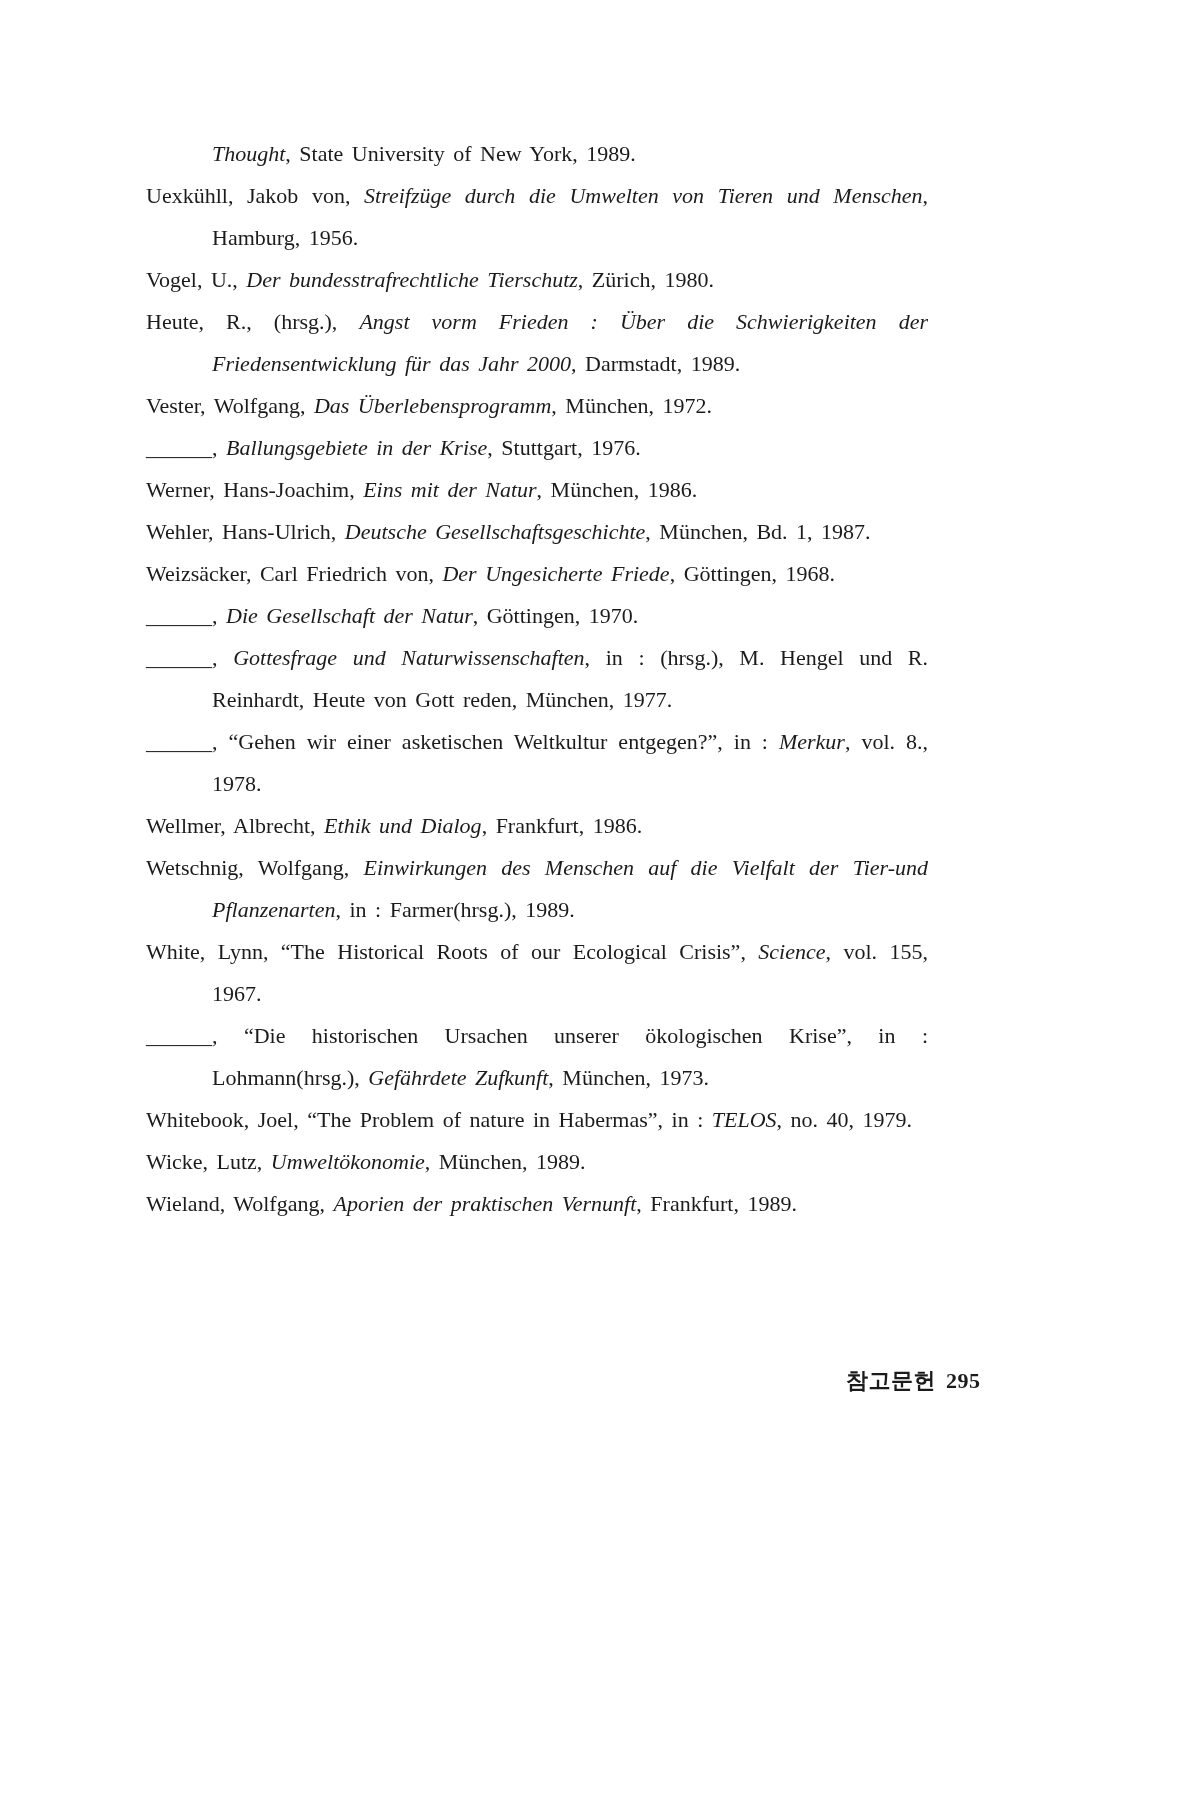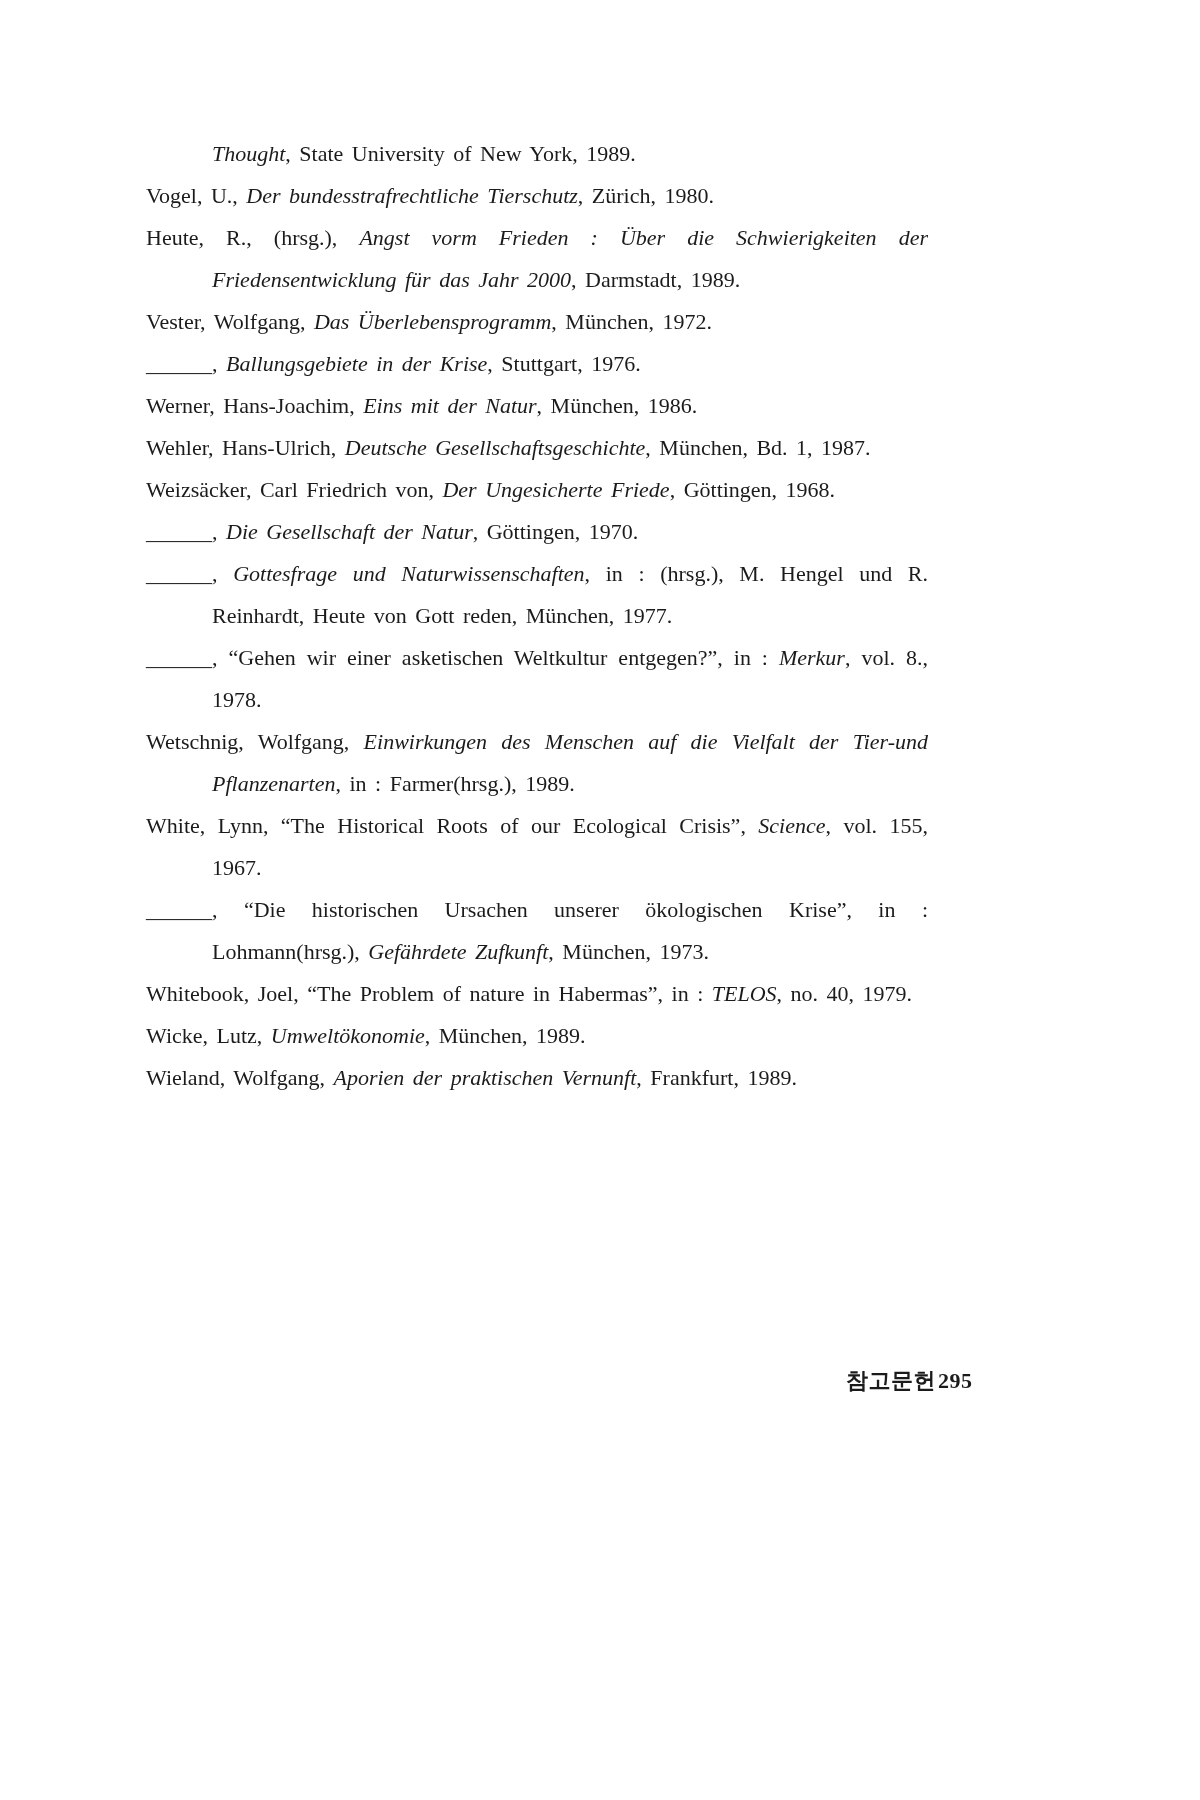--- a/index.html
+++ b/index.html
@@ -42,39 +42,41 @@
   .footer {
     position: absolute;
     top: 1366px;
     left: 846px;
     font-size: 22px;
     font-weight: bold;
     letter-spacing: 0.5px;
     white-space: nowrap;
   }
   .footer .pagenum {
-    margin-left: 2px;
+    margin-left: 10px;
   }
 </style>
 </head>
 <body>
 
 <div class="page">
   <div class="bibliography">
       <p class="entry continuation"><span class="seg italic">Thought</span><span class="seg">, State University of New York, 1989.</span></p>
+      <p class="entry"><span class="seg">Uexkühll, Jakob von, </span><span class="seg italic">Streifzüge durch die Umwelten von Tieren und Menschen</span><span class="seg">, Hamburg, 1956.</span></p>
       <p class="entry"><span class="seg">Vogel, U., </span><span class="seg italic">Der bundesstrafrechtliche Tierschutz</span><span class="seg">, Zürich, 1980.</span></p>
       <p class="entry"><span class="seg">Heute, R., (hrsg.), </span><span class="seg italic">Angst vorm Frieden : Über die Schwierigkeiten der Friedensentwicklung für das Jahr 2000</span><span class="seg">, Darmstadt, 1989.</span></p>
       <p class="entry"><span class="seg">Vester, Wolfgang, </span><span class="seg italic">Das Überlebensprogramm</span><span class="seg">, München, 1972.</span></p>
       <p class="entry"><span class="seg">______, </span><span class="seg italic">Ballungsgebiete in der Krise</span><span class="seg">, Stuttgart, 1976.</span></p>
       <p class="entry"><span class="seg">Werner, Hans-Joachim, </span><span class="seg italic">Eins mit der Natur</span><span class="seg">, München, 1986.</span></p>
       <p class="entry"><span class="seg">Wehler, Hans-Ulrich, </span><span class="seg italic">Deutsche Gesellschaftsgeschichte</span><span class="seg">, München, Bd. 1, 1987.</span></p>
       <p class="entry"><span class="seg">Weizsäcker, Carl Friedrich von, </span><span class="seg italic">Der Ungesicherte Friede</span><span class="seg">, Göttingen, 1968.</span></p>
       <p class="entry"><span class="seg">______, </span><span class="seg italic">Die Gesellschaft der Natur</span><span class="seg">, Göttingen, 1970.</span></p>
       <p class="entry"><span class="seg">______, </span><span class="seg italic">Gottesfrage und Naturwissenschaften</span><span class="seg">, in : (hrsg.), M. Hengel und R. Reinhardt, Heute von Gott reden, München, 1977.</span></p>
       <p class="entry"><span class="seg">______, “Gehen wir einer asketischen Weltkultur entgegen?”, in : </span><span class="seg italic">Merkur</span><span class="seg">, vol. 8., 1978.</span></p>
+      <p class="entry"><span class="seg">Wellmer, Albrecht, </span><span class="seg italic">Ethik und Dialog</span><span class="seg">, Frankfurt, 1986.</span></p>
       <p class="entry"><span class="seg">Wetschnig, Wolfgang, </span><span class="seg italic">Einwirkungen des Menschen auf die Vielfalt der Tier-und Pflanzenarten</span><span class="seg">, in : Farmer(hrsg.), 1989.</span></p>
       <p class="entry"><span class="seg">White, Lynn, “The Historical Roots of our Ecological Crisis”, </span><span class="seg italic">Science</span><span class="seg">, vol. 155, 1967.</span></p>
       <p class="entry"><span class="seg">______, “Die historischen Ursachen unserer ökologischen Krise”, in : Lohmann(hrsg.), </span><span class="seg italic">Gefährdete Zufkunft</span><span class="seg">, München, 1973.</span></p>
       <p class="entry"><span class="seg">Whitebook, Joel, “The Problem of nature in Habermas”, in : </span><span class="seg italic">TELOS</span><span class="seg">, no. 40, 1979.</span></p>
       <p class="entry"><span class="seg">Wicke, Lutz, </span><span class="seg italic">Umweltökonomie</span><span class="seg">, München, 1989.</span></p>
       <p class="entry"><span class="seg">Wieland, Wolfgang, </span><span class="seg italic">Aporien der praktischen Vernunft</span><span class="seg">, Frankfurt, 1989.</span></p>
     </div>
   <div class="footer">
     <span>참고문헌</span><span class="pagenum">295</span>
   </div>

